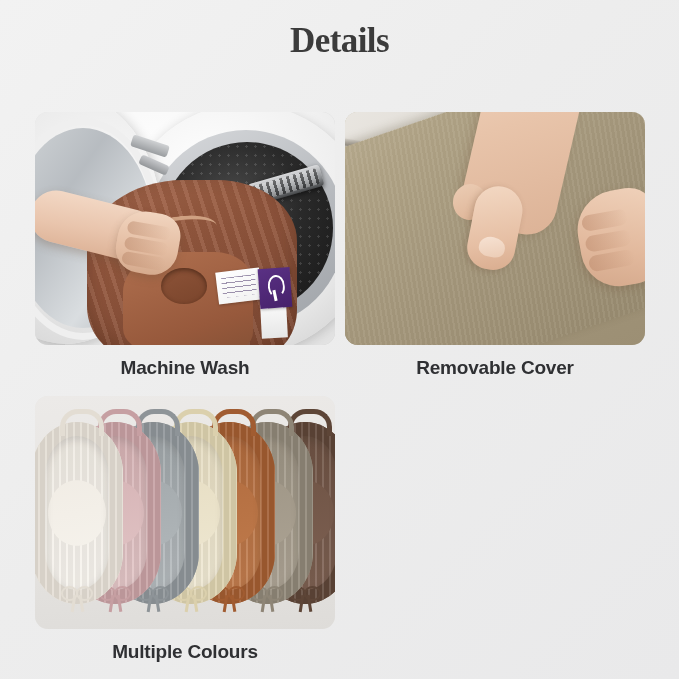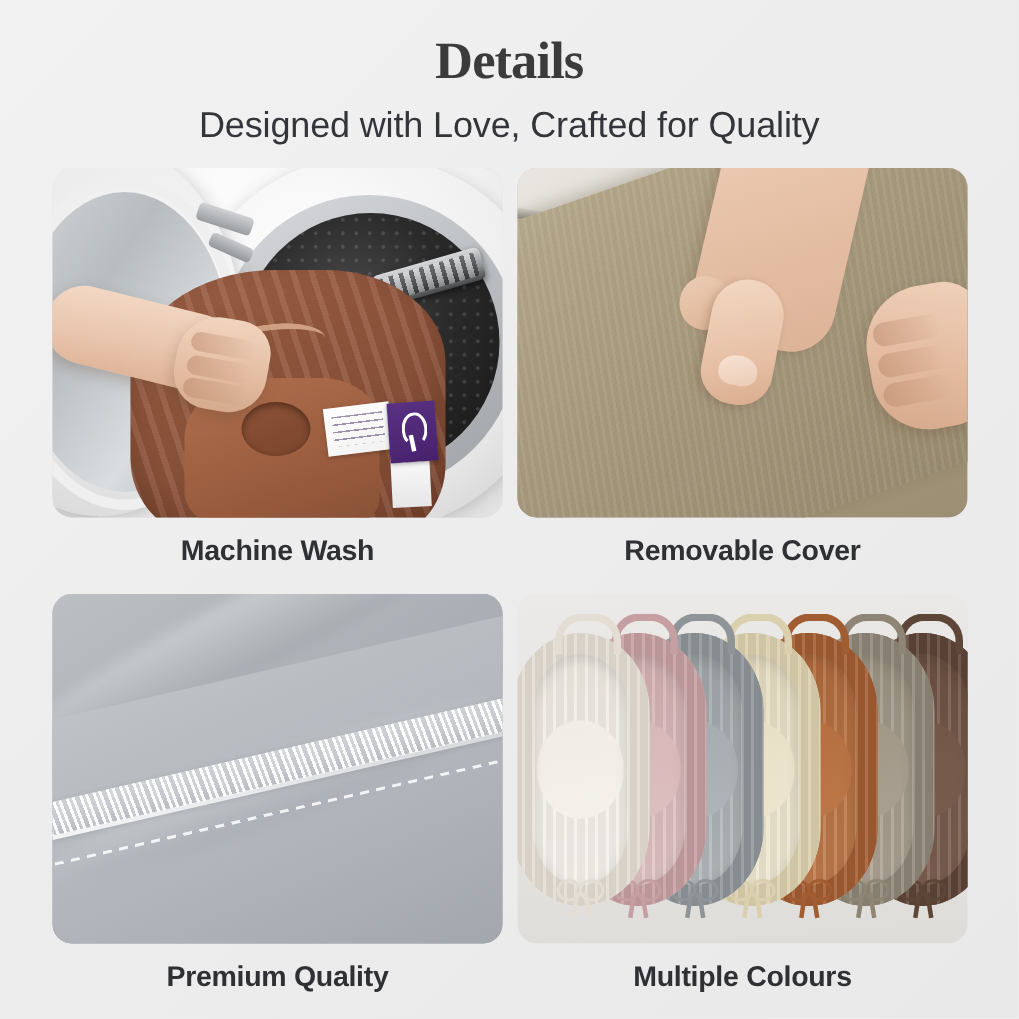--- a/index.html
+++ b/index.html
@@ -548,21 +548,20 @@
   .nest .bow s:nth-child(4){ left: 19px; transform: rotate(-9deg); }
 
 </style>
 </head>
 <body>
 
 <div id="page">
 
   <div class="header">
     <h1 class="title">Details</h1>
-    <p class="subtitle">Designed with Love, Crafted for Quality</p>
   </div>
 
   <div class="grid">
 
     <div class="cell">
       <div class="tile t2">
         <div class="t2-bg"></div>
         <div class="t2-body"></div>
         <div class="t2-ring-outer"></div>
         <div class="t2-ring-mid"></div>
@@ -612,38 +611,20 @@
         <div class="t1-nail"></div>
         <div class="t1-hand2">
           <i></i>
           <i></i>
           <i></i>
         </div>
       </div>
       <div class="caption">Removable Cover</div>
     </div>
 
-    <div class="cell">
-      <div class="tile t3">
-        <div class="t3-bg"></div>
-        <div class="t3-weave"></div>
-        <div class="t3-upper">
-          <div class="t3-upper-fold"></div>
-        </div>
-        <div class="t3-lower">
-          <div class="t3-lower-wrinkle"></div>
-        </div>
-        <div class="t3-seam">
-          <div class="t3-seam-stitch"></div>
-        </div>
-        <div class="t3-seam-edge"></div>
-        <div class="t3-topstitch"></div>
-      </div>
-      <div class="caption">Premium Quality</div>
-    </div>
 
     <div class="cell">
       <div class="tile t4">
         <div class="t4-bg"></div>
         <div class="nests" id="nests">
             <div class="nest" style="left: -4px; z-index: 7; --c1: #efeae2; --c2: #e3ddd3; --cin: #f7f4ee;">
               <div class="rim"></div>
               <div class="ridges"></div>
               <div class="handle"></div>
               <div class="bow">

